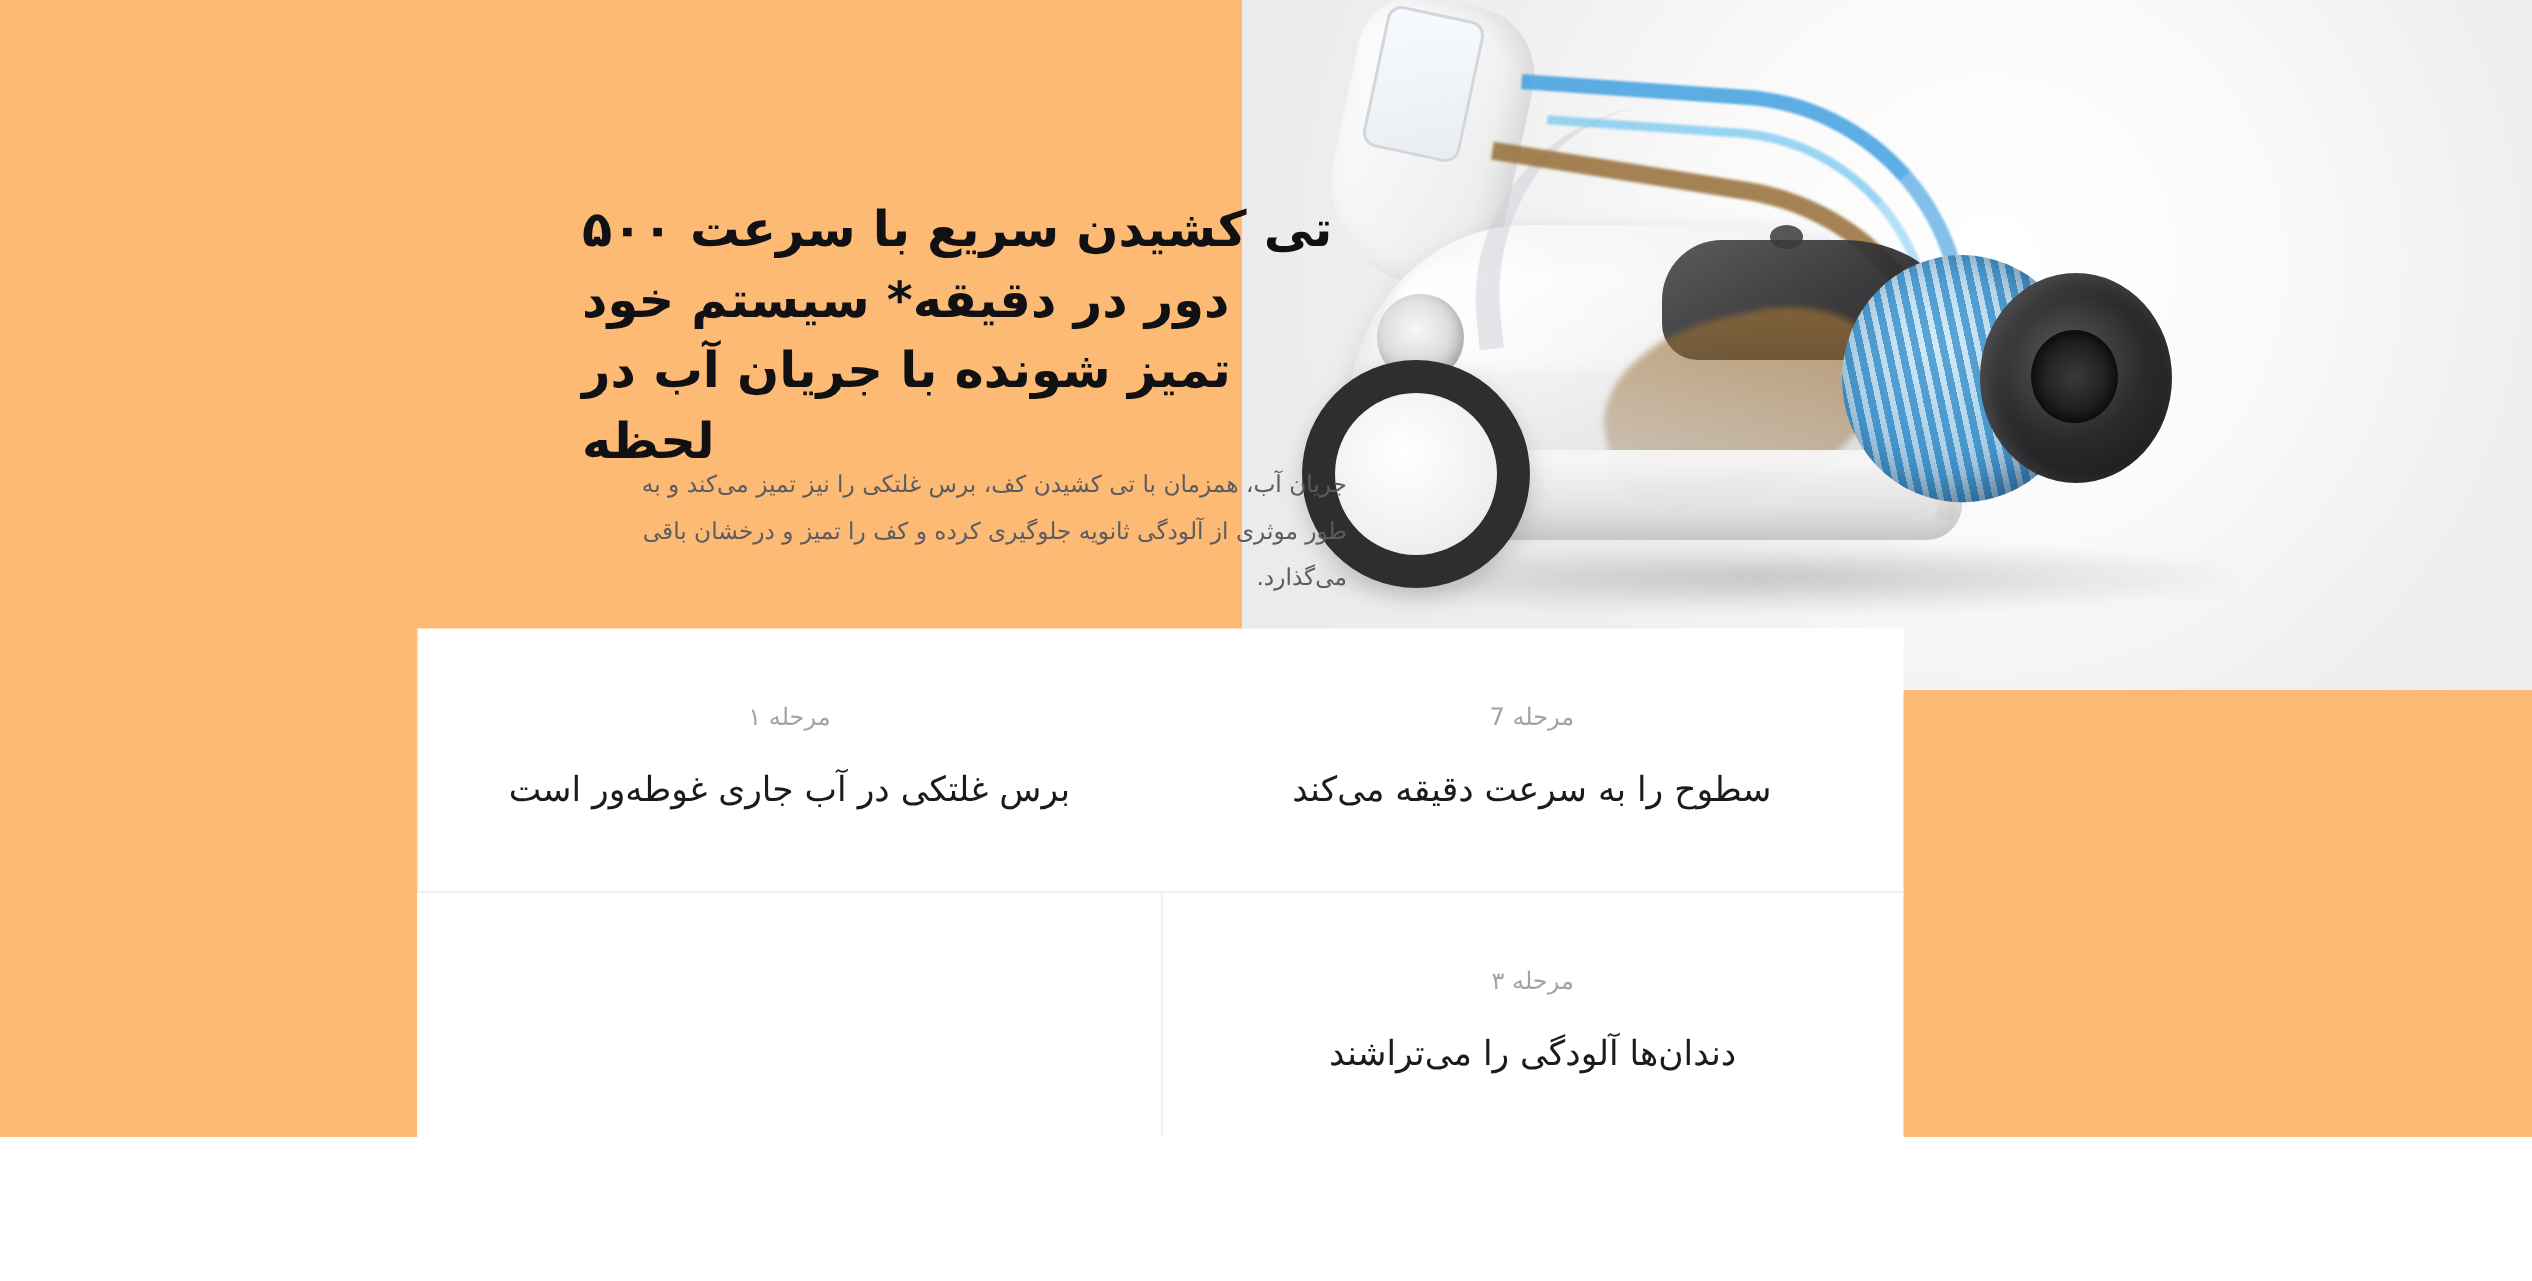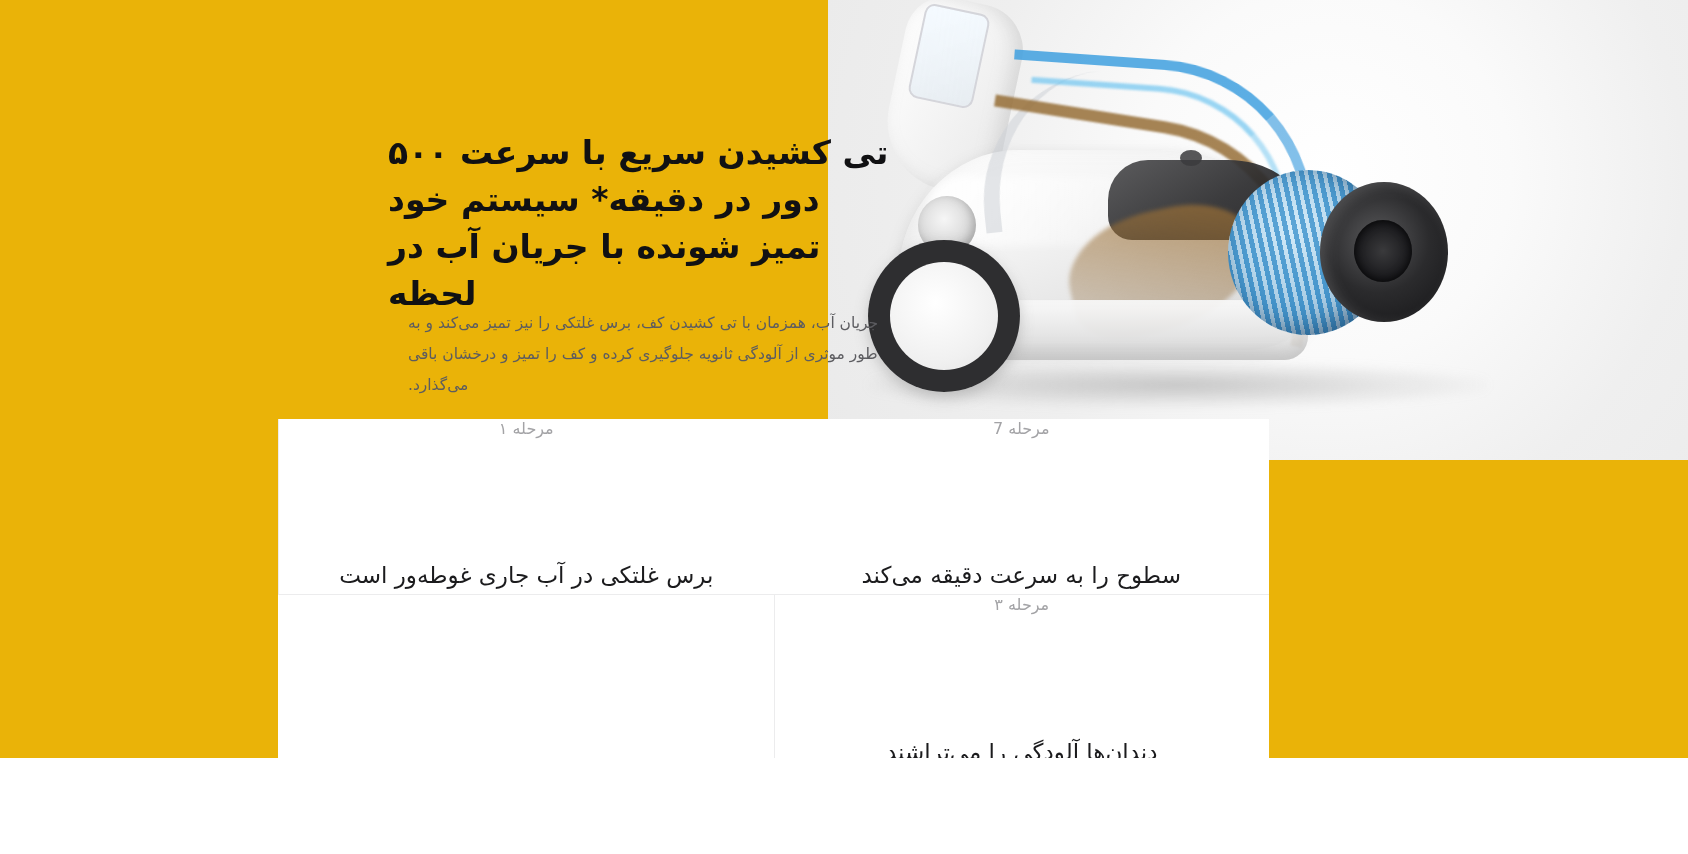--- a/index.html
+++ b/index.html
@@ -11,21 +11,21 @@
     width: 1688px;
     height: 854px;
     overflow: hidden;
     font-family: "DejaVu Sans", "Liberation Sans", sans-serif;
   }
 
   .page {
     position: relative;
     width: 1688px;
     height: 758px;
-    background: #eab308;
+    background: #fdba74;
     overflow: hidden;
   }
 
   
   .product-stage {
     position: absolute;
     top: 0;
     right: 0;
     width: 860px;
     height: 460px;
@@ -276,21 +276,21 @@
     font-weight: 700;
     font-size: 33px;
     line-height: 1.42;
     letter-spacing: 0;
   }
   .subcopy {
     position: absolute;
     top: 292px;
     right: 790px;
     width: 490px;
-    text-align: left;
+    text-align: right;
     direction: rtl;
     color: #5c5c60;
     font-size: 15.5px;
     line-height: 2.0;
   }
 
   
   .steps-grid {
     position: absolute;
     left: 278px;
@@ -300,21 +300,21 @@
     background: #ffffff;
     display: grid;
     grid-template-columns: 1fr 1fr;
     grid-template-rows: 1fr 1fr;
   }
   .step-cell {
     position: relative;
     display: flex;
     flex-direction: column;
     align-items: center;
-    justify-content: space-between;
+    justify-content: center;
     direction: rtl;
     padding: 0 26px;
     box-sizing: border-box;
   }
   .step-cell.border-left { border-left: 1px solid #ececed; }
   .step-cell.border-bottom { border-bottom: 1px solid #ececed; }
   .step-label {
     color: #a3a3a6;
     font-size: 16px;
     margin-bottom: 22px;

